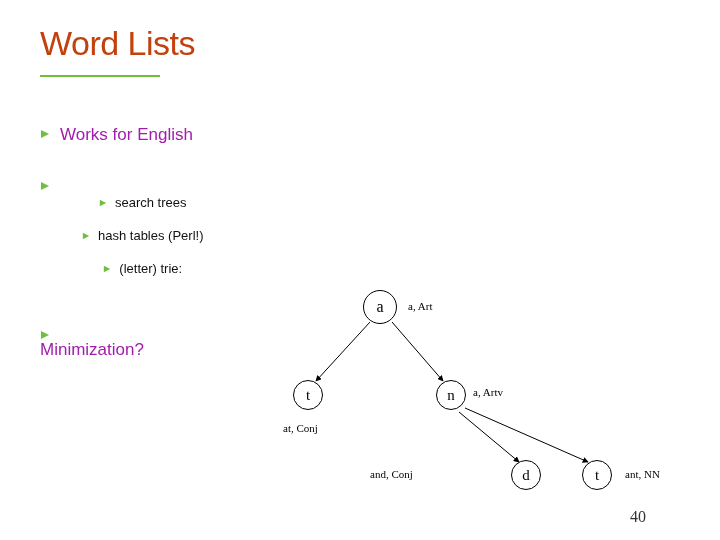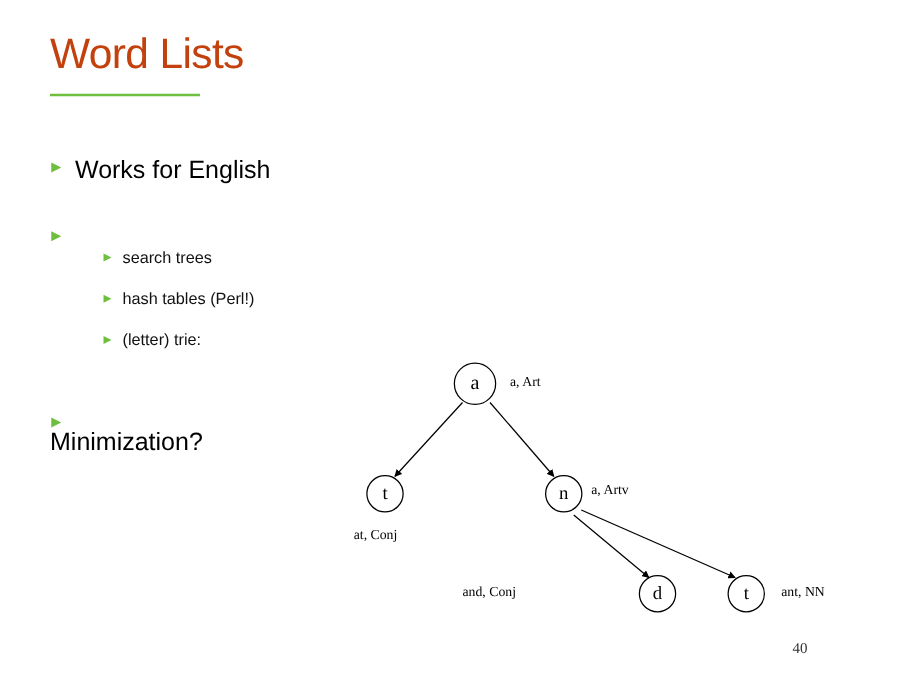--- a/index.html
+++ b/index.html
@@ -4,34 +4,34 @@
 <style>
   * { margin: 0; padding: 0; box-sizing: border-box; }
   html, body { width: 720px; height: 540px; background: #fff; font-family: Verdana, Geneva, sans-serif; overflow: hidden; }
   .slide { position: relative; width: 720px; height: 540px; padding: 24px 40px 0 40px; }
   .title { font-size: 34px; color: #c2410c; font-weight: 400; letter-spacing: -0.5px; }
   .rule { height: 2px; background: #6fbf3f; width: 120px; margin-top: 12px; }
   .bullets { margin-top: 48px; }
   .b1 { display: flex; align-items: flex-start; margin-bottom: 32px; }
   .b1:last-child { margin-bottom: 0; flex-direction: column; }
   .b1 .arrow-icon { width: 10px; height: 10px; margin-top: 4px; margin-right: 10px; flex: 0 0 auto; }
-  .b1 .txt { font-size: 20px; color: #000000; font-weight: 500; }
+  .b1 .txt { font-size: 17px; color: #a21caf; font-weight: 500; }
   .sub { margin-top: 18px; margin-left: 22px; }
-  .b2 { display: flex; align-items: flex-start; margin-bottom: 18px; }
+  .b2 { display: flex; align-items: flex-start; margin-bottom: 18px; justify-content: center; }
   .b2 .arrow-icon { width: 8px; height: 8px; margin-top: 4px; margin-right: 8px; flex: 0 0 auto; }
   .b2 .txt { font-size: 13px; color: #111; font-weight: 400; }
 
   
   .diagram { position: absolute; left: 0; top: 0; width: 720px; height: 540px; pointer-events: none; }
   .node { position: absolute; width: 34px; height: 34px; border: 1px solid #000; border-radius: 50%; display: flex; align-items: center; justify-content: center; font-size: 16px; font-family: 'Times New Roman', serif; background: #fff; }
   .node.small { width: 30px; height: 30px; font-size: 15px; }
   .lbl { position: absolute; font-size: 11px; font-family: 'Times New Roman', serif; color: #000; white-space: nowrap; }
   svg.edges { position: absolute; left: 0; top: 0; width: 720px; height: 540px; }
 
-  .pagenum { position: absolute; right: 74px; bottom: 14px; font-size: 12px; color: #333; font-family: 'Times New Roman', serif; }
+  .pagenum { position: absolute; right: 74px; bottom: 14px; font-size: 16px; color: #333; font-family: 'Times New Roman', serif; }
 </style>
 </head>
 <body>
 
 <div class="slide">
 
   <div class="title">Word Lists</div>
   <div class="rule"></div>
 
   <div class="bullets">

